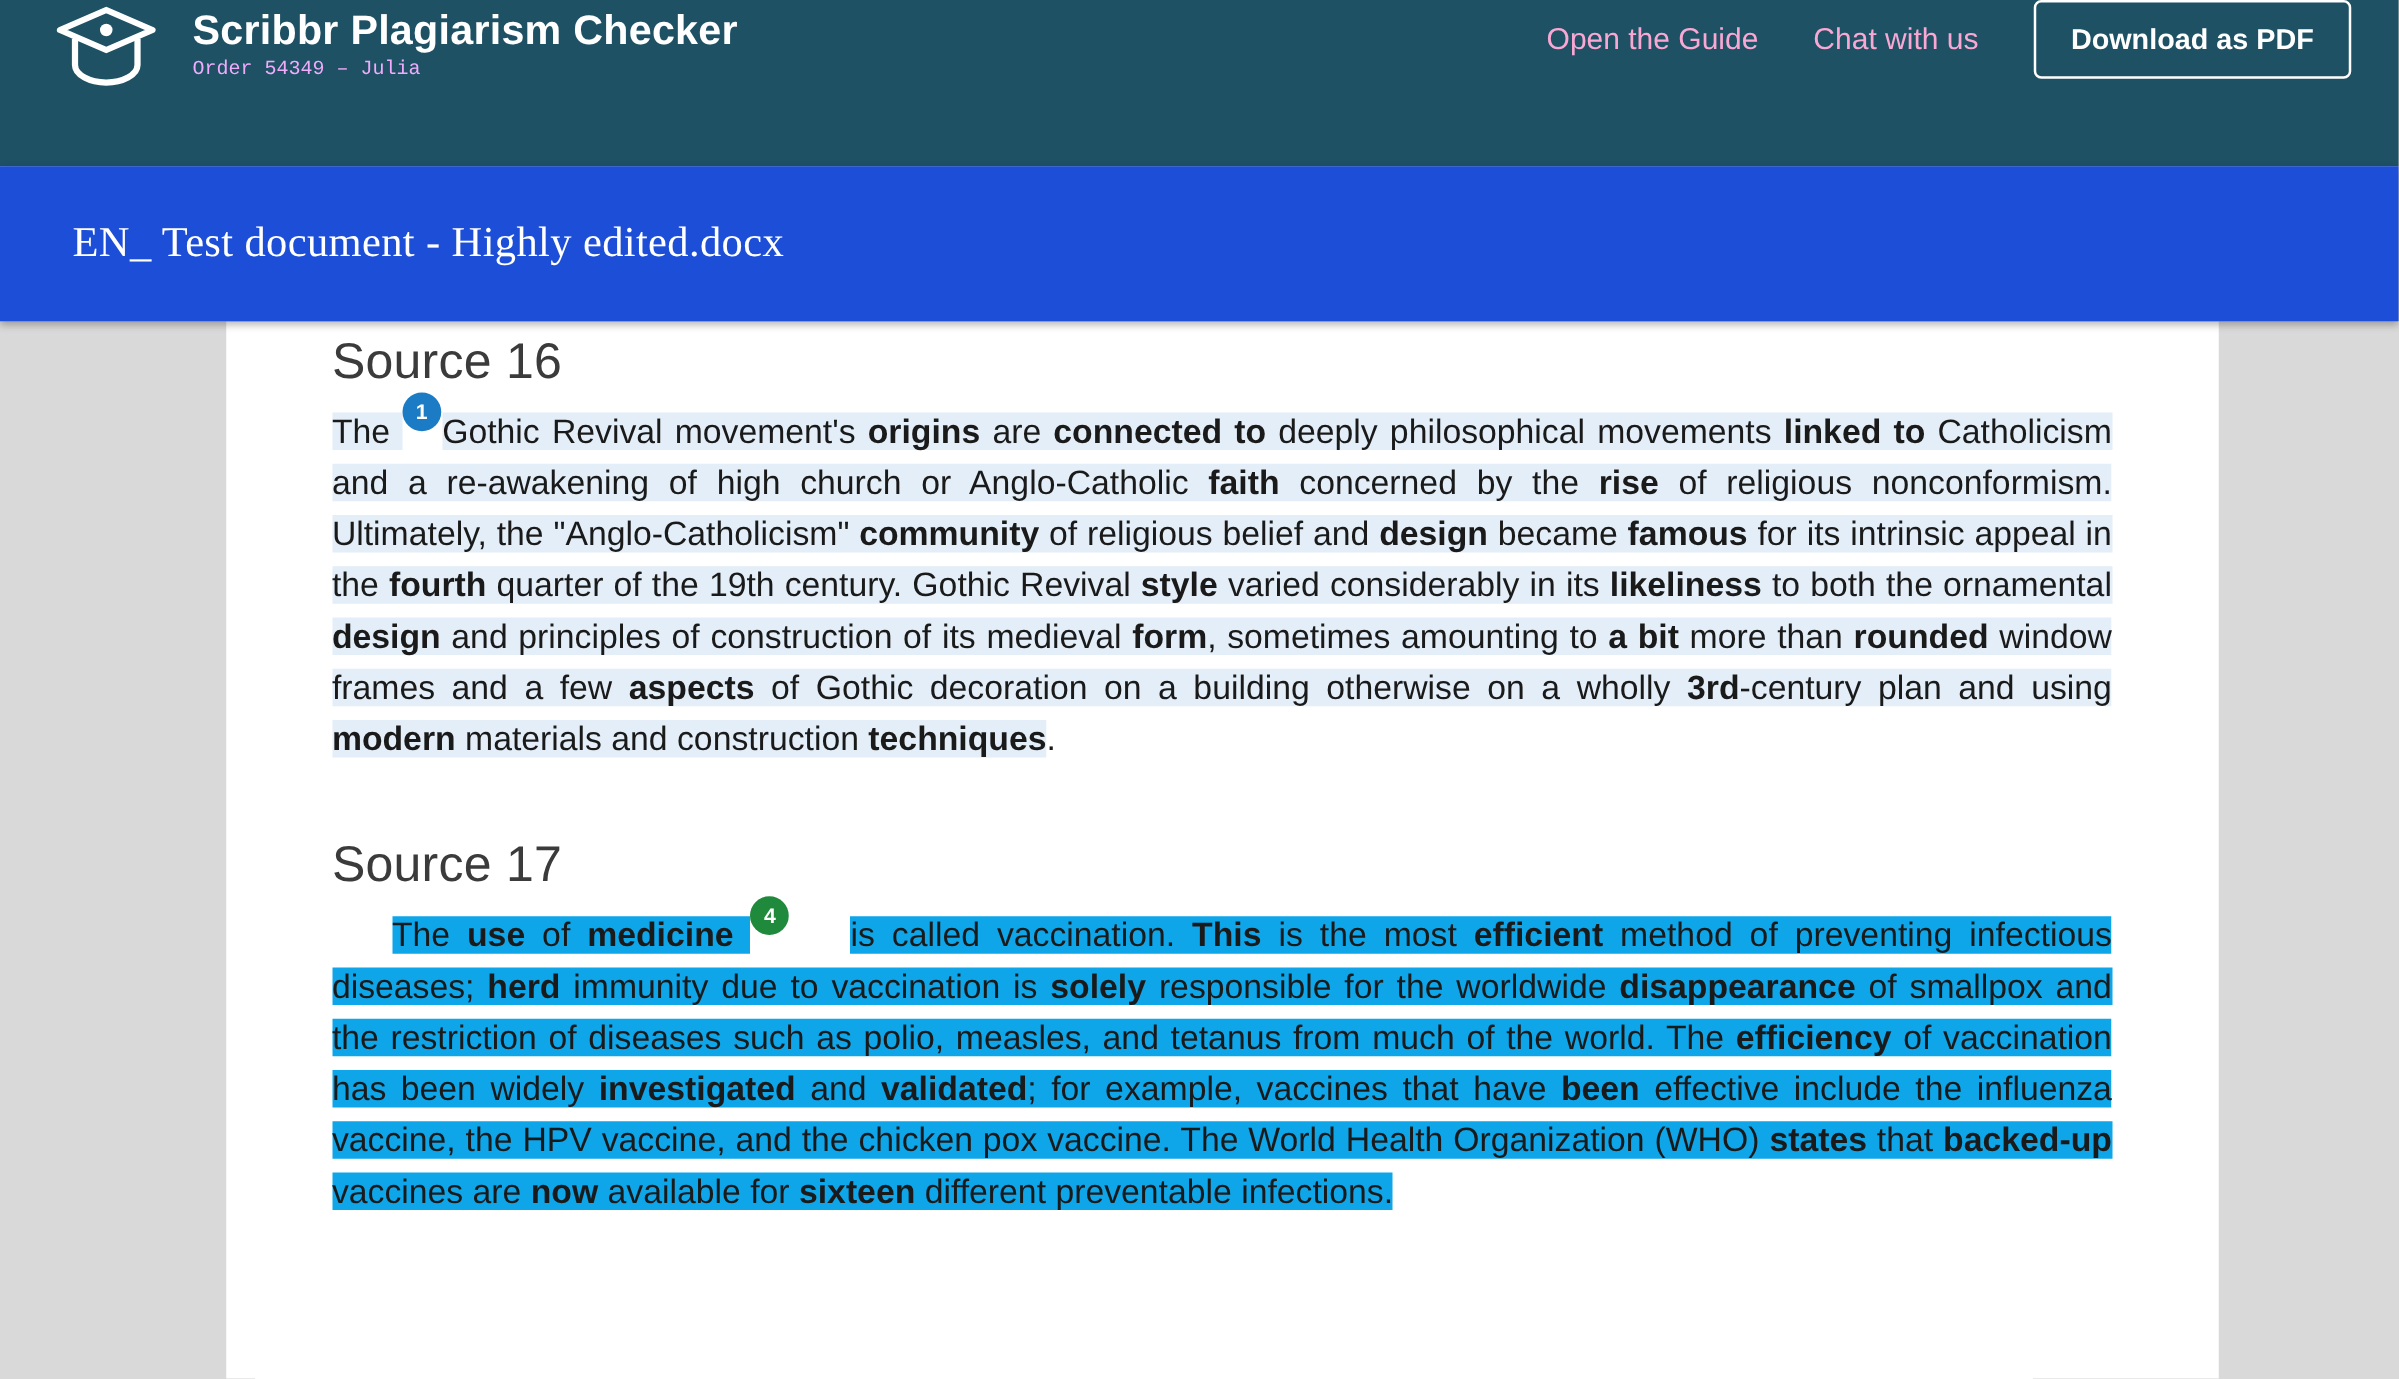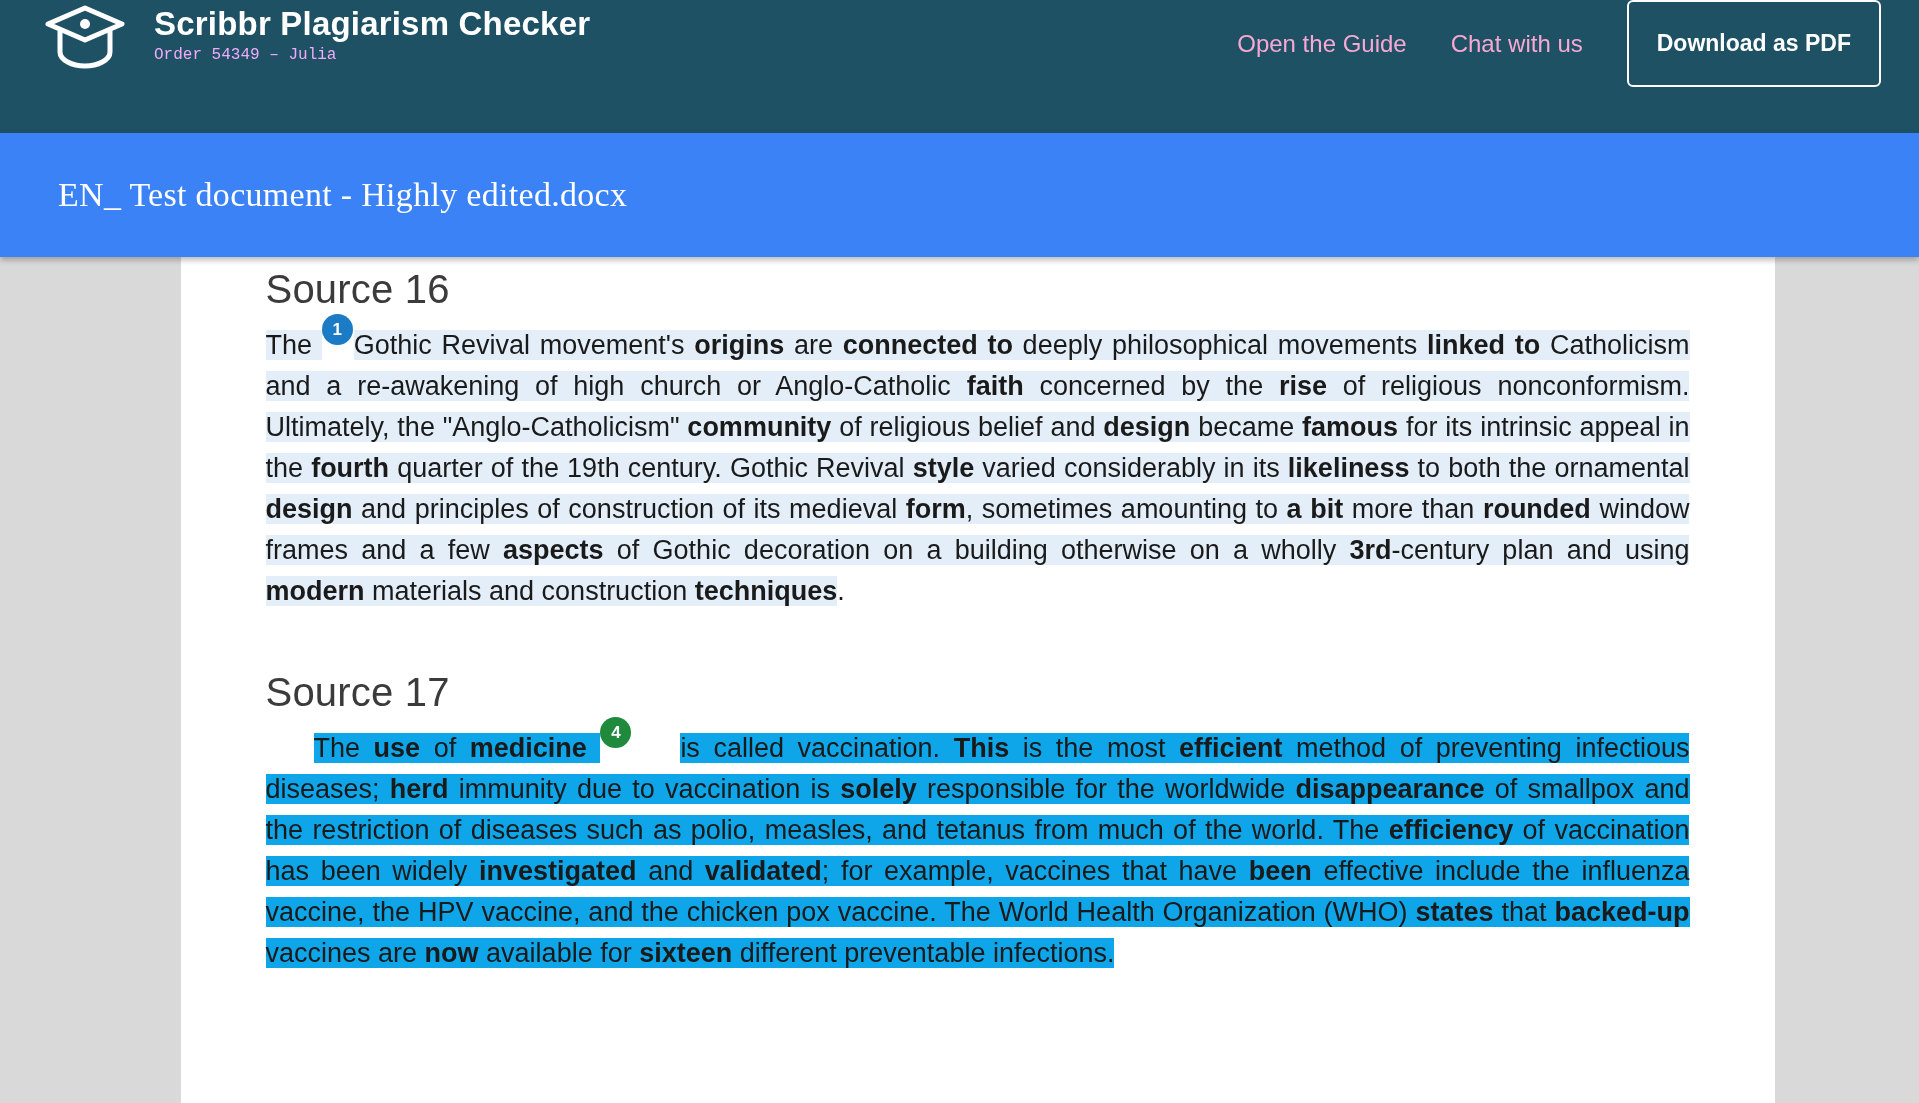--- a/index.html
+++ b/index.html
@@ -52,31 +52,31 @@
     font-size: 24px;
     text-decoration: none;
     white-space: nowrap;
   }
   .pdf-button {
     border: 2px solid #ffffff;
     border-radius: 6px;
     color: #ffffff;
     font-size: 23px;
     font-weight: bold;
-    padding: 28px 28px;
+    padding: 16px 28px;
     white-space: nowrap;
     background: transparent;
     cursor: pointer;
     font-family: "Liberation Sans", sans-serif;
   }
 
   
   .docbar {
     height: 124px;
-    background: #3b82f6;
+    background: #1d4ed8;
     display: flex;
     align-items: center;
     padding-left: 58px;
     box-shadow: 0 3px 6px rgba(0,0,0,0.28);
     position: relative;
     z-index: 5;
   }
   .docbar-title {
     color: #ffffff;
     font-size: 34px;

